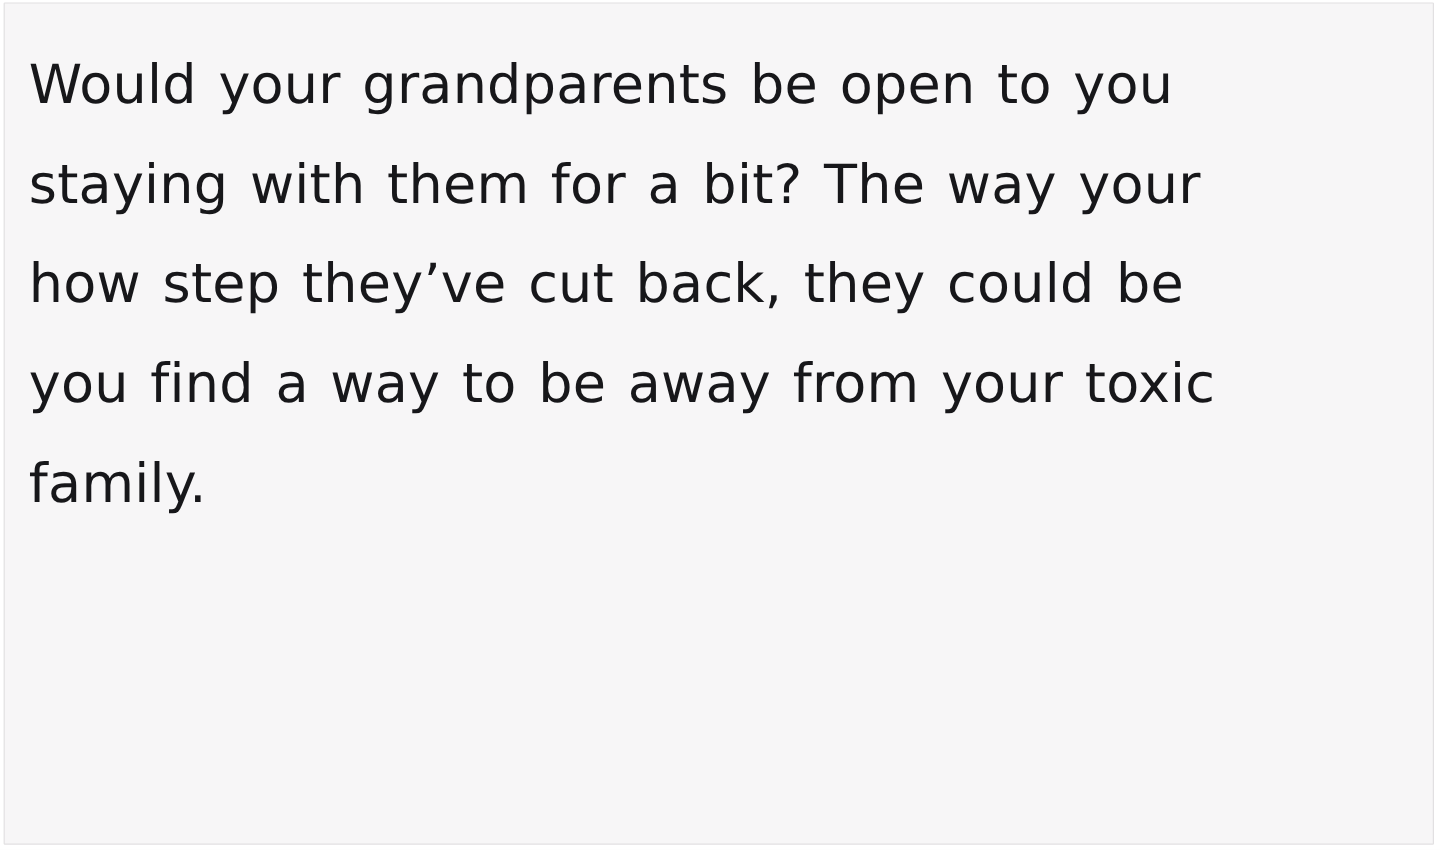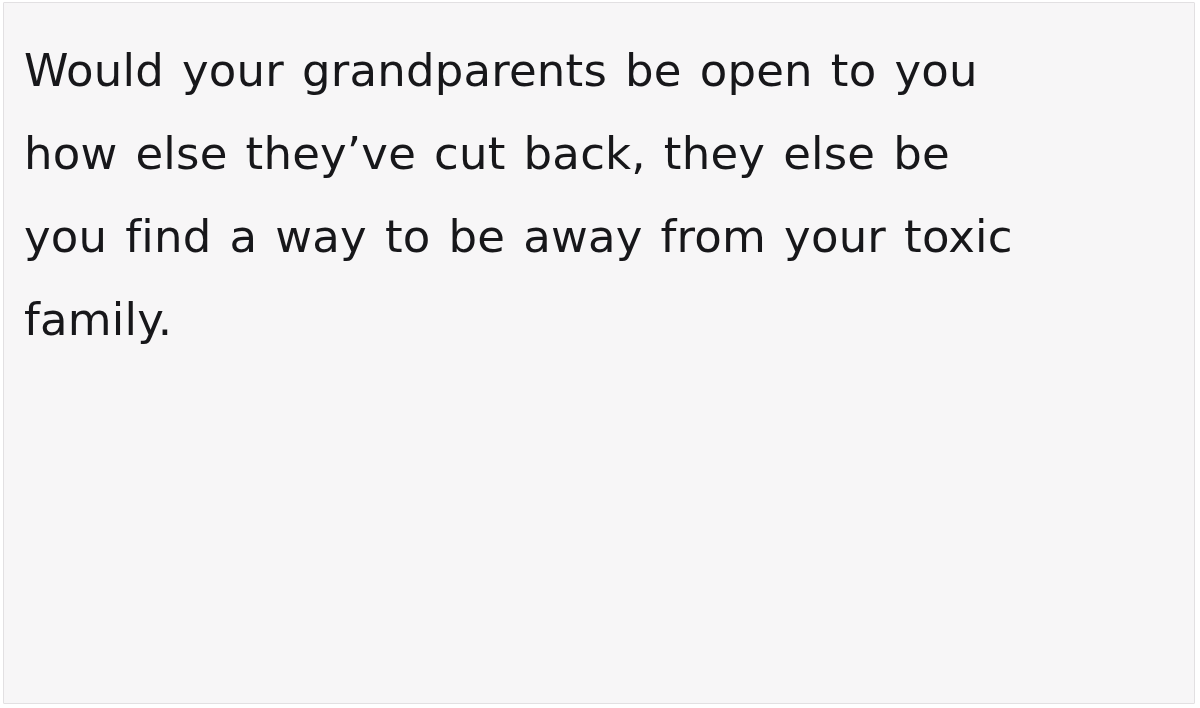--- a/index.html
+++ b/index.html
@@ -60,20 +60,21 @@
 </style>
 </head>
 <body>
 
 <div id="screen">
 
   <div class="comment-card">
 
     <div class="comment-body">
       <span class="comment-line">Would your grandparents be open to you</span>
-      <span class="comment-line">how else they’ve cut back, they else be</span>
+      <span class="comment-line">staying with them for a bit? The way your</span>
+      <span class="comment-line">how step they’ve cut back, they could be</span>
       <span class="comment-line">you find a way to be away from your toxic</span>
       <span class="comment-line">family.</span>
     </div>
 
   </div>
 
 </div>
 
 </body></html>

